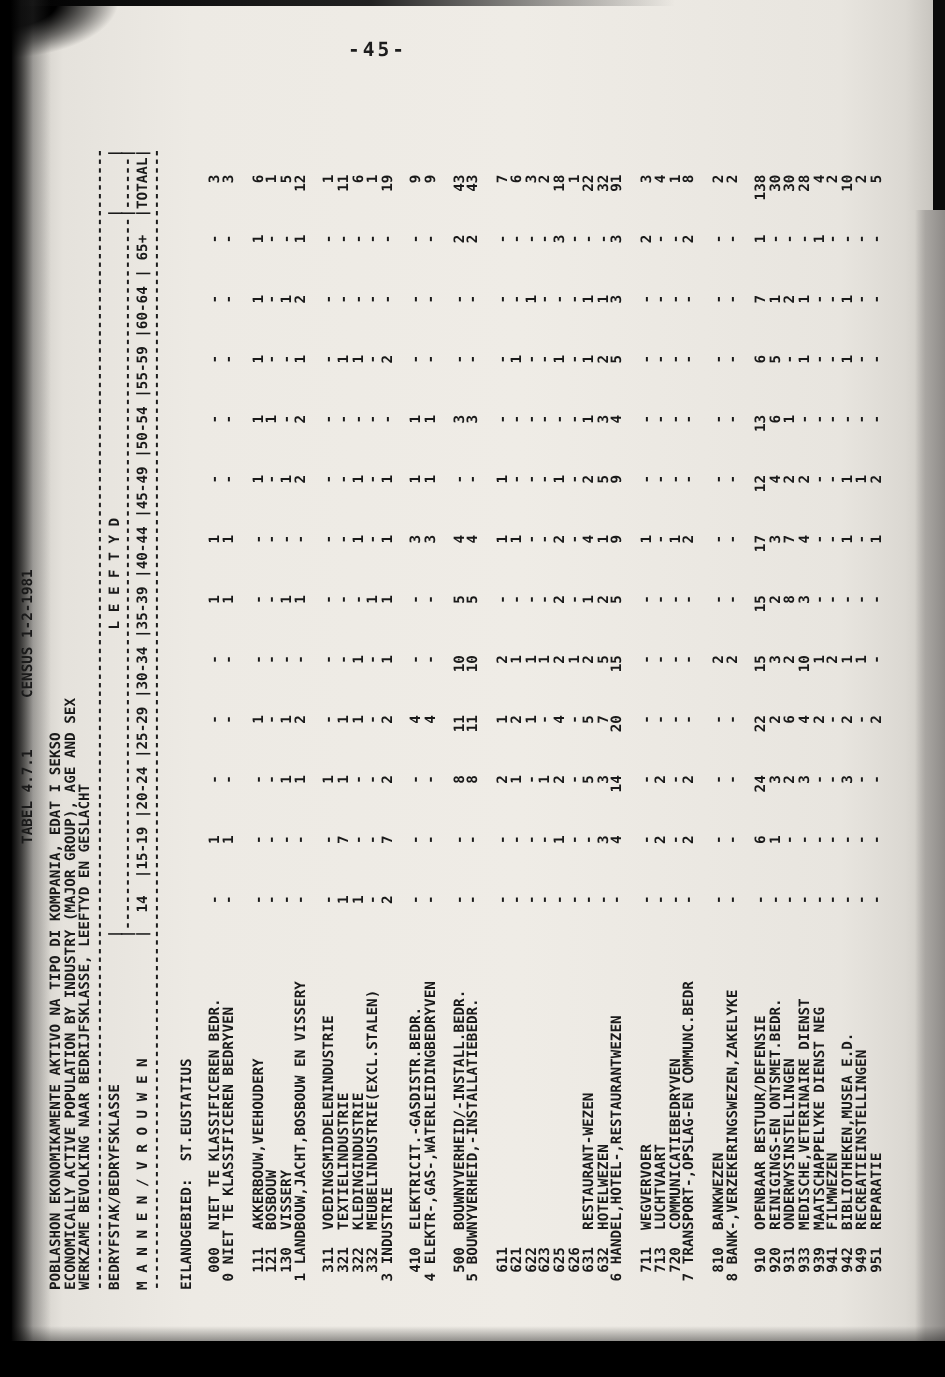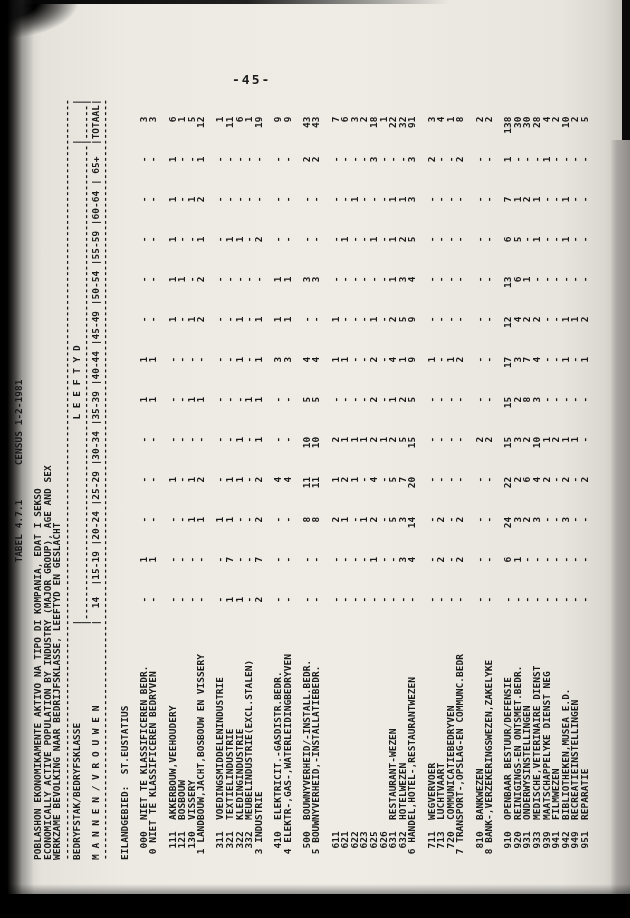--- a/index.html
+++ b/index.html
@@ -31,21 +31,21 @@
   .top-edge{
     position:absolute;left:0;top:0;width:450px;height:4px;
     background:linear-gradient(90deg,#000 0%,#222 55%,rgba(40,40,40,0) 100%);
   }
   .right-edge{
     position:absolute;right:0;top:140px;width:20px;height:778px;
     background:linear-gradient(90deg,rgba(150,148,144,0) 0,#a9a6a2 35%,#8e8b88 100%);
   }
   .page-number{
     position:absolute;left:232px;top:26px;
-    font-size:13px;font-weight:bold;letter-spacing:2px;color:#1d1d1d;margin-top:46px;
+    font-size:13px;font-weight:bold;letter-spacing:2px;color:#1d1d1d;
   }
   .table-rotated{
     position:absolute;left:14px;top:860px;
     width:780px;height:580px;
     transform:rotate(-90deg);transform-origin:0 0;
     color:#1a1a1a;
   }
   .ln{
     white-space:pre;font-size:9.5px;line-height:9.6px;height:9.6px;
     font-weight:bold;letter-spacing:0px;

